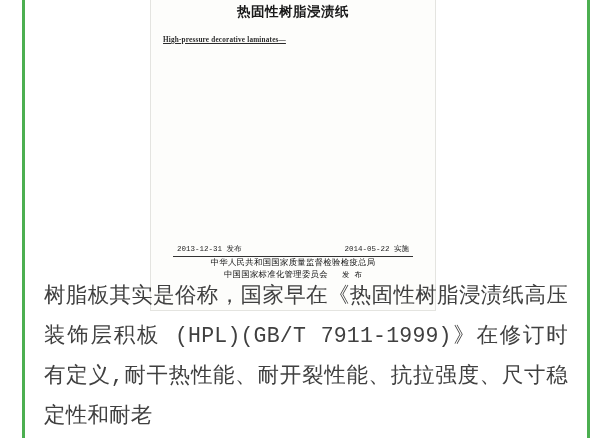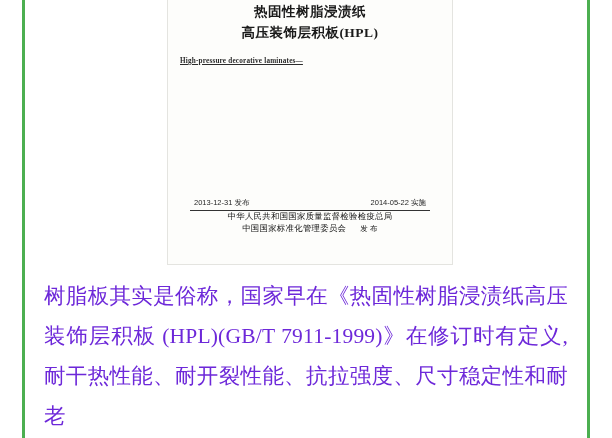--- a/index.html
+++ b/index.html
@@ -27,24 +27,24 @@
     width: 3px;
     height: 438px;
     background: #4caf50;
   }
   .edge-rule.left { left: 22px; }
   .edge-rule.right { right: 22px; }
 
   
   .doc-cover {
     position: absolute;
-    left: 167px;
+    left: 150px;
     top: 0;
     width: 286px;
-    height: 265px;
+    height: 311px;
     background: #fdfdfb;
     border-left: 1px solid #e4e4e0;
     border-right: 1px solid #e4e4e0;
     border-bottom: 1px solid #e4e4e0;
     box-sizing: border-box;
     overflow: hidden;
   }
   .cover-inner {
     position: absolute;
     left: 12px;
@@ -78,81 +78,80 @@
   }
   .cover-title-en span { display: block; }
 
   .cover-dates {
     position: absolute;
     left: 14px;
     right: 14px;
     bottom: 42px;
     display: flex;
     justify-content: space-between;
-    font-family: Liberation Sans, sans-serif;
+    font-family: Liberation Mono, monospace;
     font-size: 7.5px;
     color: #1f1f1f;
   }
   .cover-rule {
     position: absolute;
     left: 10px;
     right: 10px;
     bottom: 39px;
     height: 1px;
     background: #333;
   }
   .cover-issuer {
     position: absolute;
     left: 0;
     right: 0;
     bottom: 14px;
     text-align: center;
-    font-family: Liberation Serif, serif;
+    font-family: Liberation Mono, monospace;
     font-size: 8.4px;
     color: #111;
     line-height: 1.5;
     letter-spacing: 0.3px;
   }
   .cover-issuer .row {
     display: block;
   }
   .cover-issuer .pub {
     font-size: 7.4px;
     margin-left: 14px;
   }
 
   
   .article {
     position: absolute;
     left: 44px;
     right: 44px;
     top: 276px;
-    font-family: Liberation Serif, serif;
+    font-family: Liberation Mono, monospace;
     font-size: 21.5px;
     line-height: 40px;
-    color: #6d28d9;
+    color: #404040;
     text-align: justify;
     text-justify: inter-character;
     letter-spacing: 0.2px;
   }
 </style>
 </head>
 <body>
 
 <div class="page">
 
   <div class="edge-rule left"></div>
   <div class="edge-rule right"></div>
 
   <div class="doc-cover">
     <div class="cover-inner">
 
       <div class="cover-title-cn">
         <span class="l1">热固性树脂浸渍纸</span>
-        <span class="l2">高压装饰层积板(HPL)</span>
       </div>
 
       <div class="cover-title-en">
         <span>High-pressure decorative laminates—</span>
       </div>
 
       <div class="cover-dates">
         <span>2013-12-31 发布</span>
         <span>2014-05-22 实施</span>
       </div>

